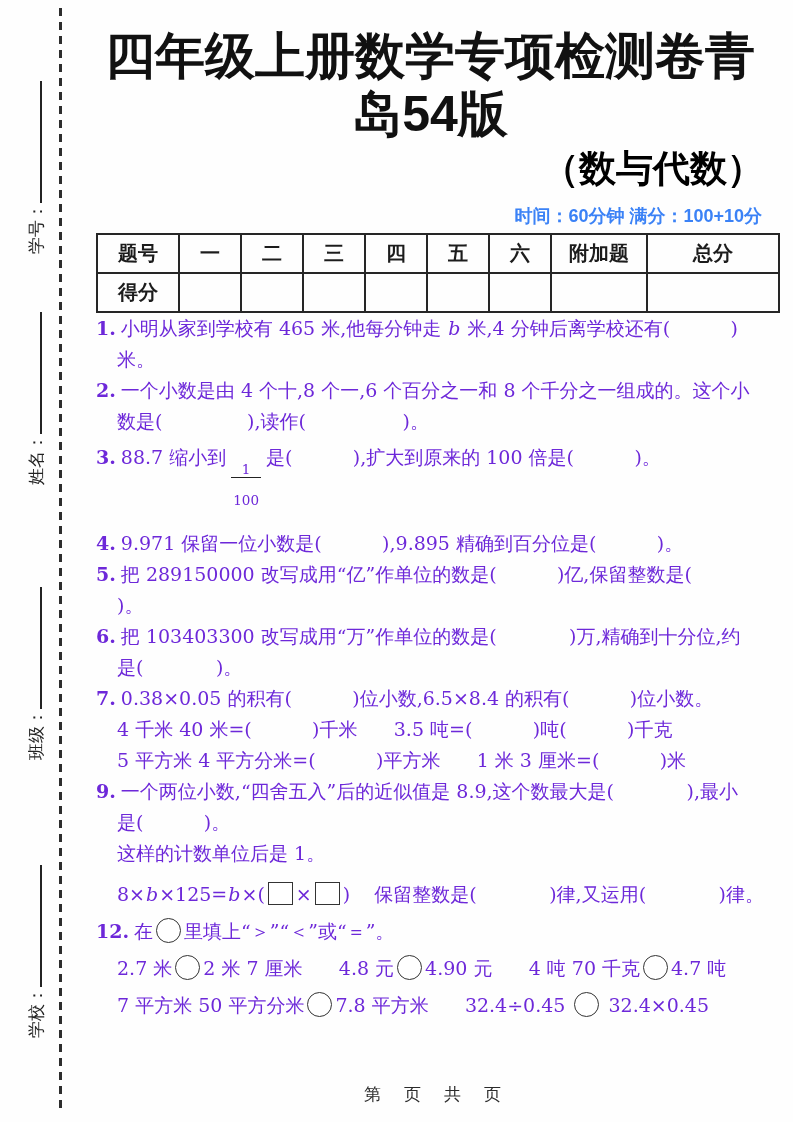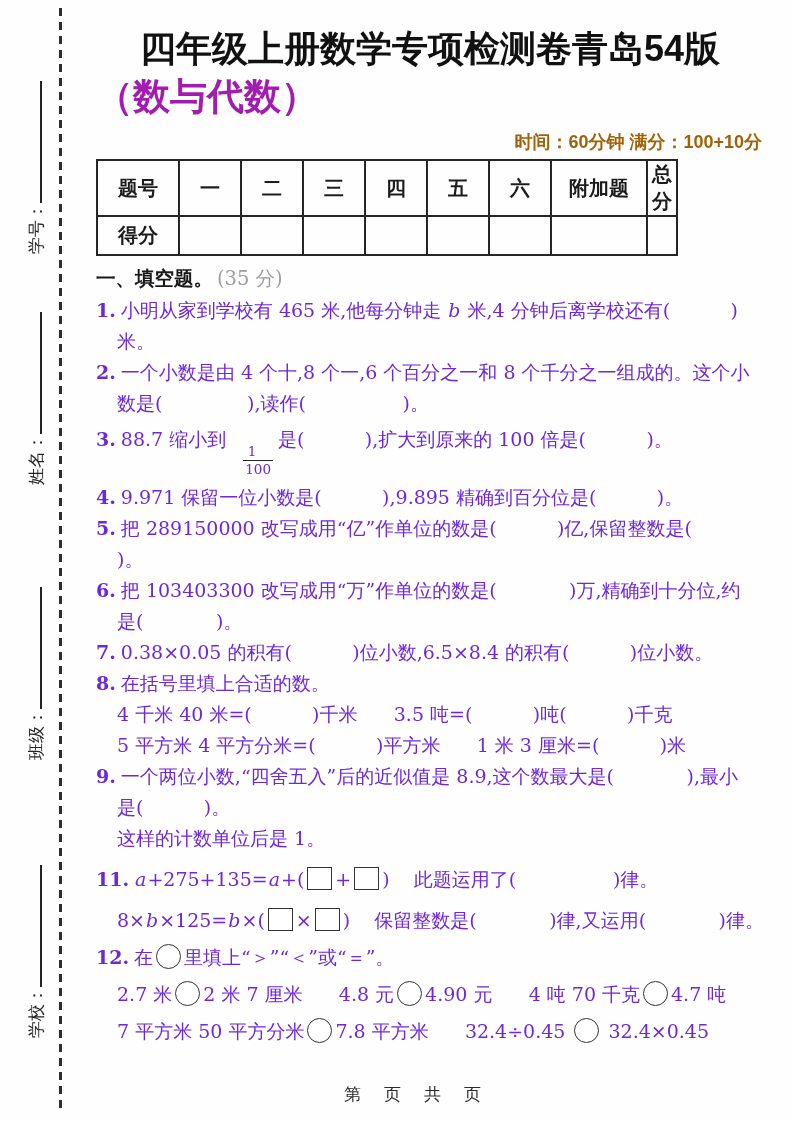--- a/index.html
+++ b/index.html
@@ -17,32 +17,32 @@
   .sfield-inner {
     position:absolute; top:50%; left:50%;
     width:190px; height:24px;
     transform:translate(-50%,-50%) rotate(-90deg);
     white-space:nowrap; font-size:17px; color:#222;
   }
   .sline { display:inline-block; width:122px; height:1.05em; border-bottom:2px solid #232323; }
   
   .content { position:absolute; left:96px; top:0; width:668px; }
   .title {
-    margin:28px 0 8px 0; text-align:center; font-size:36px; line-height:1.15;
+    margin:28px 0 8px 0; text-align:center; font-size:50px; line-height:1.15;
     font-weight:900; font-family:"Liberation Sans","DejaVu Sans",sans-serif; color:#111;
   }
   .subtitle {
-    margin:6px 0 0 0; text-align:left; font-size:37px; line-height:1.1;
-    font-weight:900; font-family:Liberation Sans, sans-serif; color:#a21caf;
+    margin:6px 0 0 0; text-align:right; font-size:37px; line-height:1.1;
+    font-weight:900; font-family:Liberation Mono, monospace; color:#000000;
   }
   .info {
     margin:12px 2px 5px 0; text-align:right; font-size:18px; font-weight:600;
-    font-family:"Liberation Sans","DejaVu Sans",sans-serif; color:#a16207;
+    font-family:"Liberation Sans","DejaVu Sans",sans-serif; color:#3b82f6;
   }
-  table.score { border-collapse:collapse; width:582px; table-layout:fixed; }
+  table.score { border-collapse:collapse; width:684px; table-layout:fixed; }
   table.score td {
     border:2px solid #262626; height:37px; text-align:center; vertical-align:middle;
     font-size:20px; font-weight:700; padding:0;
   }
   .sec-head { margin:9px 0 3px 0; font-size:19.5px; }
   .sec-title { font-weight:700; color:#181818; }
   .sec-points { color:#9d9d9d; margin-left:4px; font-weight:400; }
   
   #questions { font-size:19px; color:#6d28d9; }
   .q { padding-left:21px; }
@@ -54,27 +54,27 @@
     vertical-align:-4px; margin:0 3px; background:#fff;
   }
   .circ {
     display:inline-block; width:23px; height:23px; border:1.7px solid #333;
     border-radius:50%; vertical-align:-5px; margin:0 3px; background:#fff;
   }
   .frac {
     display:inline-flex; flex-direction:column; align-items:center;
     vertical-align:-10px; font-size:13.5px; line-height:1.15; margin:0 5px;
   }
-  .frac .fd { border-top:1.5px solid #222; padding:1px 2px;margin-left:12px; }
+  .frac .fd { border-top:1.5px solid #222; padding:15px 2px; }
   
   #questions .q:nth-child(3)  { margin:5px 0 4px 0; }
   #questions .q:nth-child(11) .qline { margin-top:10px; }
   #questions .q:nth-child(12) .qline { margin-top:6px; }
   .footer {
-    position:absolute; left:80px; width:668px; bottom:16px; text-align:center;
+    position:absolute; left:100px; width:668px; bottom:16px; text-align:center;
     font-size:17px; color:#2b2b2b; letter-spacing:3px;
   }
 </style>
 </head>
 <body>
 
 <div class="page">
 
   <div class="dash-line"></div>
 
@@ -135,23 +135,20 @@
         <td></td>
         <td></td>
         <td></td>
         <td></td>
         <td></td>
         <td></td>
       </tr>
     </tbody>
       </table>
 
-    <div class="sec-head">
-      <span class="sec-title">一、填空题。</span><span class="sec-points">(35 分)</span>
-    </div>
 
     <div id="questions">
         <div class="q">
           <div class="qline"><span class="qnum">1.</span><span>小明从家到学校有 465 米,他每分钟走 </span><i class="var">b</i><span> 米,4 分钟后离学校还有(          )米。</span></div>
         </div>
         <div class="q">
           <div class="qline"><span class="qnum">2.</span><span>一个小数是由 4 个十,8 个一,6 个百分之一和 8 个千分之一组成的。这个小</span></div>
           <div class="qline"><span>数是(              ),读作(                )。</span></div>
         </div>
         <div class="q">
@@ -164,33 +161,31 @@
           <div class="qline"><span class="qnum">5.</span><span>把 289150000 改写成用“亿”作单位的数是(          )亿,保留整数是(          )。</span></div>
         </div>
         <div class="q">
           <div class="qline"><span class="qnum">6.</span><span>把 103403300 改写成用“万”作单位的数是(            )万,精确到十分位,约</span></div>
           <div class="qline"><span>是(            )。</span></div>
         </div>
         <div class="q">
           <div class="qline"><span class="qnum">7.</span><span>0.38×0.05 的积有(          )位小数,6.5×8.4 的积有(          )位小数。</span></div>
         </div>
         <div class="q">
-          <div class="qline"><span class="qnum">8.</span><span>在括号里填上合适的数。</span></div>
           <div class="qline"><span>4 千米 40 米=(          )千米      3.5 吨=(          )吨(          )千克</span></div>
           <div class="qline"><span>5 平方米 4 平方分米=(          )平方米      1 米 3 厘米=(          )米</span></div>
         </div>
         <div class="q">
           <div class="qline"><span class="qnum">9.</span><span>一个两位小数,“四舍五入”后的近似值是 8.9,这个数最大是(            ),最小</span></div>
           <div class="qline"><span>是(          )。</span></div>
         </div>
         <div class="q">
           <div class="qline"><span>这样的计数单位后是 1。</span></div>
         </div>
         <div class="q">
-          <div class="qline"><span class="qnum">11.</span><i class="var">a</i><span>+275+135=</span><i class="var">a</i><span>+(</span><span class="box"></span><span>+</span><span class="box"></span><span>)    此题运用了(                )律。</span></div>
           <div class="qline"><span>8×</span><i class="var">b</i><span>×125=</span><i class="var">b</i><span>×(</span><span class="box"></span><span>×</span><span class="box"></span><span>)    保留整数是(            )律,又运用(            )律。</span></div>
         </div>
         <div class="q">
           <div class="qline"><span class="qnum">12.</span><span>在</span><span class="circ"></span><span>里填上“＞”“＜”或“＝”。</span></div>
           <div class="qline"><span>2.7 米</span><span class="circ"></span><span>2 米 7 厘米      4.8 元</span><span class="circ"></span><span>4.90 元      4 吨 70 千克</span><span class="circ"></span><span>4.7 吨</span></div>
           <div class="qline"><span>7 平方米 50 平方分米</span><span class="circ"></span><span>7.8 平方米      32.4÷0.45 </span><span class="circ"></span><span> 32.4×0.45</span></div>
         </div>
       </div>
   </div>
 

